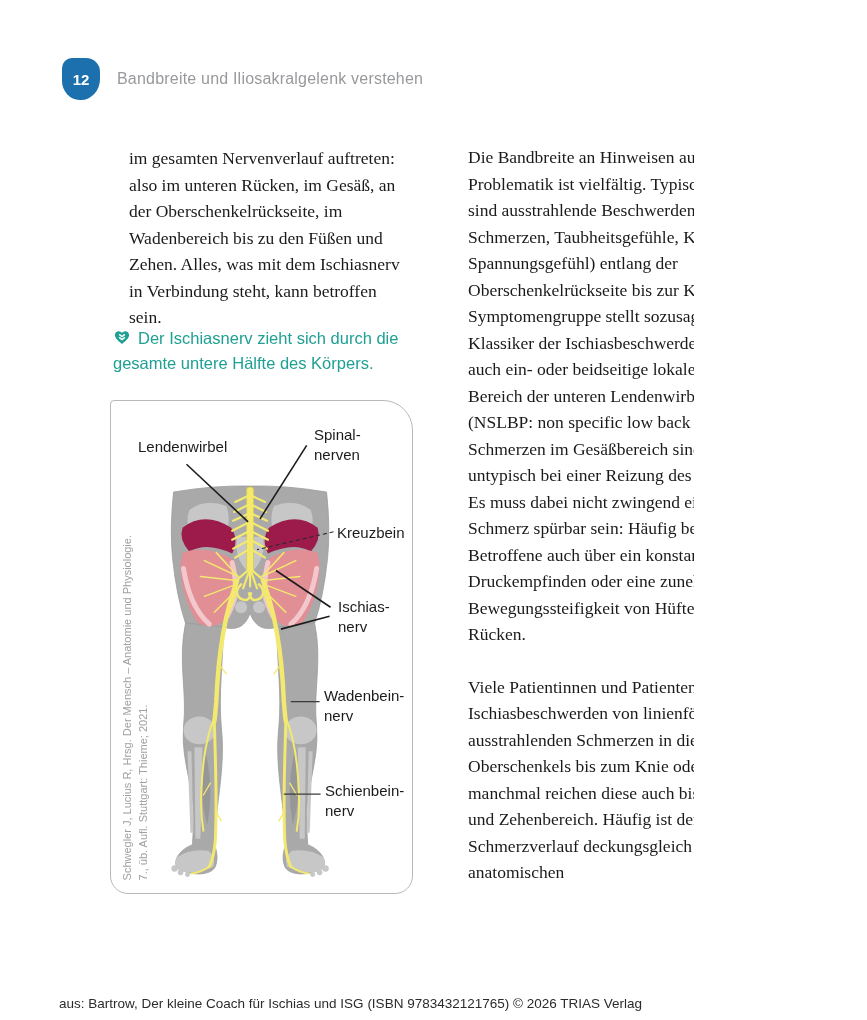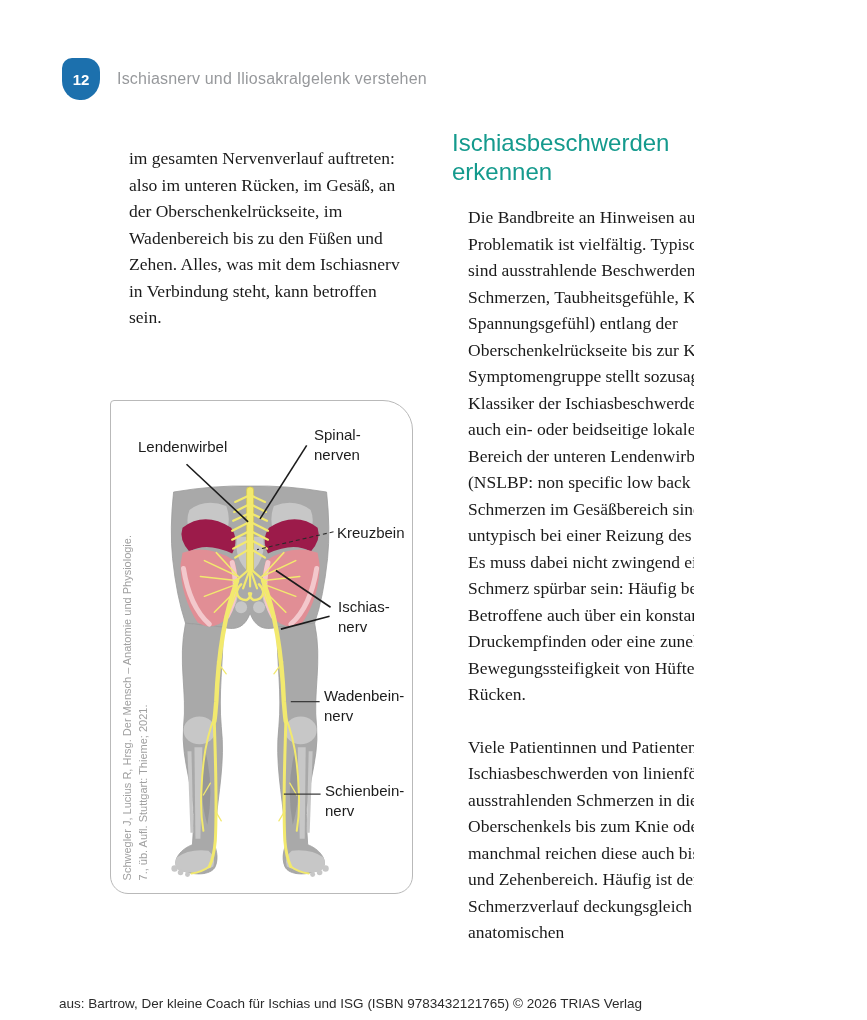--- a/index.html
+++ b/index.html
@@ -55,27 +55,36 @@
     font-size:13.5px;color:#2b2b2b;margin-left:7px;
   }
 </style>
 </head>
 <body>
 
 <div class="page">
 
   <header class="chapter-header">
     <div class="badge">12</div>
-    <div class="chapter-title">Ischiasnerv und Iliosakralgelenk verstehen</div>
+    <div class="chapter-title">Bandbreite und Iliosakralgelenk verstehen</div>
   </header>
 
   <div class="col-left">
     <p class="body-text">im gesamten Nervenverlauf auftreten: also im unteren Rücken, im Gesäß, an der Oberschenkelrückseite, im Wadenbereich bis zu den Füßen und Zehen. Alles, was mit dem Ischiasnerv in Verbindung steht, kann betroffen sein.</p>
   </div>
 
+  <div class="tip">
+    <span class="tip-icon">
+      <svg viewBox="0 0 24 24" width="18" height="17" aria-hidden="true">
+        <path d="M12 21.3 C7.8 17.5 2 13.6 2 8.6 C2 5.2 4.5 3 7.4 3 C9.3 3 11 4 12 5.6 C13 4 14.7 3 16.6 3 C19.5 3 22 5.2 22 8.6 C22 13.6 16.2 17.5 12 21.3 Z" fill="#1fa093"></path>
+        <path d="M8 7.6 L12 10.8 L16 7.6" fill="none" stroke="#ffffff" stroke-width="2"></path>
+        <path d="M8 11.8 L12 15 L16 11.8" fill="none" stroke="#ffffff" stroke-width="2"></path>
+      </svg>
+    </span><span class="tip-text">Der Ischiasnerv zieht sich durch die gesamte untere Hälfte des Körpers.</span>
+  </div>
 
   <figure class="anatomy-figure">
     <svg class="anatomy-svg" viewBox="0 0 303 494" aria-hidden="true">
 
       <g fill="#a9a9a9" stroke="#9b9b9b" stroke-width="0.8">
         <path d="M63,91 Q59,128 62,158 Q66,196 75,223 L113,227 Q133,233 140,213 Q147,233 167,227 L205,223 Q214,196 218,158 Q221,128 217,91 Q176,84 140,85 Q104,84 63,91 Z"></path>
         <path d="M75,223 C67,262 77,293 73,327 C70,363 86,393 83,429 L82,446 C71,450 61,461 67,470 C82,478 101,477 105,468 C109,458 105,449 104,445 L105,429 C108,393 115,363 111,327 C108,294 113,262 113,227 Z"></path>
         <path d="M205,223 C213,262 203,293 207,327 C210,363 194,393 197,429 L198,446 C209,450 219,461 213,470 C198,478 179,477 175,468 C171,458 175,449 176,445 L175,429 C172,393 165,363 169,327 C172,294 167,262 167,227 Z"></path>
       </g>
 
@@ -204,21 +213,20 @@
     <div class="fig-label" style="left:214px;top:380px">Schienbein-
 nerv</div>
 
     <div class="fig-source">
       <div>Schwegler J, Lucius R, Hrsg. Der Mensch – Anatomie und Physiologie.</div>
       <div>7., üb. Aufl. Stuttgart: Thieme; 2021.</div>
     </div>
   </figure>
 
   <div class="col-right">
-    <h1 class="section-heading">Ischiasbeschwerden erkennen</h1>
     <p class="body-text para-gap">Die Bandbreite an Hinweisen auf eine Ischias-Problematik ist vielfältig. Typische Symptome sind ausstrahlende Beschwerden (wie z. B. Schmerzen, Taubheitsgefühle, Kribbeln oder ein Spannungsgefühl) entlang der Oberschenkelrückseite bis zur Kniekehle. Diese Symptomengruppe stellt sozusagen den Klassiker der Ischiasbeschwerden dar. Aber auch ein- oder beidseitige lokale Schmerzen im Bereich der unteren Lendenwirbelsäule (NSLBP: non specific low back pain) oder Schmerzen im Gesäßbereich sind nicht untypisch bei einer Reizung des Ischiasnervs. Es muss dabei nicht zwingend ein richtiger Schmerz spürbar sein: Häufig berichten Betroffene auch über ein konstantes Druckempfinden oder eine zunehmende Bewegungssteifigkeit von Hüfte oder unterem Rücken.</p>
     <p class="body-text">Viele Patientinnen und Patienten berichten bei Ischiasbeschwerden von linienförmig ausstrahlenden Schmerzen in die Rückseite des Oberschenkels bis zum Knie oder in die Wade; manchmal reichen diese auch bis in den Fuß- und Zehenbereich. Häufig ist der Schmerzverlauf deckungsgleich mit dem anatomischen</p>
   </div>
 
   <footer class="page-footer">
     <span>aus: Bartrow, Der kleine Coach für Ischias und ISG (ISBN 9783432121765) © 2026 TRIAS Verlag</span>
   </footer>
 
 </div>
 

